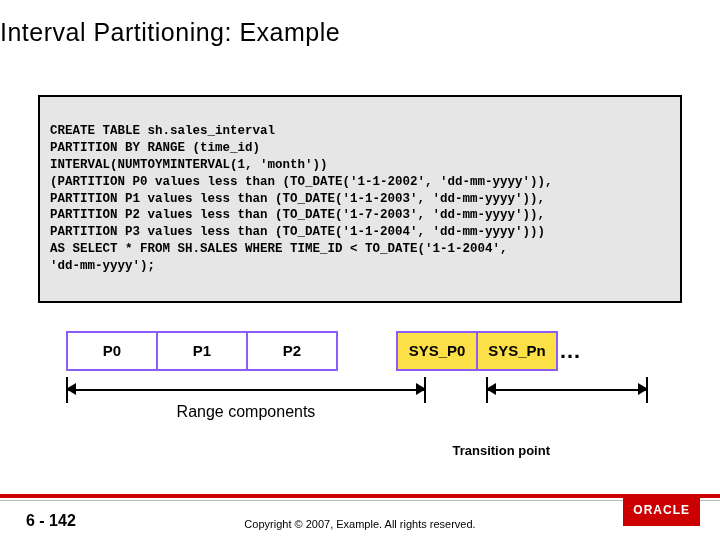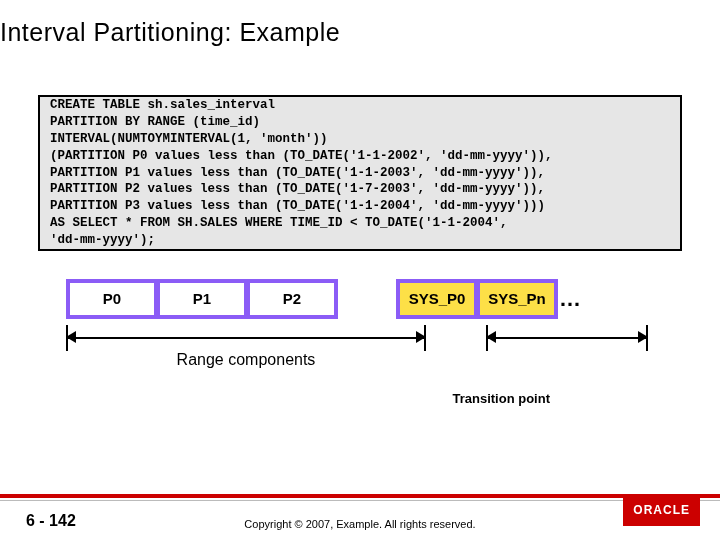--- a/index.html
+++ b/index.html
@@ -14,36 +14,36 @@
     text-align: left;
     font-size: 25px;
     padding-top: 18px;
     font-weight: normal;
     letter-spacing: 0.5px;
   }
   .codebox {
     margin: 48px 38px 0 38px;
     background: #e6e6e6;
     border: 2px solid #000;
-    padding: 0 10px;
+    padding: 26px 10px;
     font-family: "Courier New", monospace;
     font-size: 12.5px;
     font-weight: bold;
     line-height: 1.35;
     white-space: pre-wrap;
   }
   .diagram {
     position: relative;
     margin: 28px 30px 0 30px;
     height: 130px;
   }
   .cells { display: flex; }
   .cell {
     height: 40px;
-    border: 4px solid #8b5cf6;
+    border: 2px solid #8b5cf6;
     display: flex;
     align-items: center;
     justify-content: center;
     font-size: 15px;
     font-weight: bold;
     margin-right: -2px;
   }
   .cwide { width: 92px; background:#fff; }
   .csys { width: 82px; background:#fde047; }
   .ellipsis {

